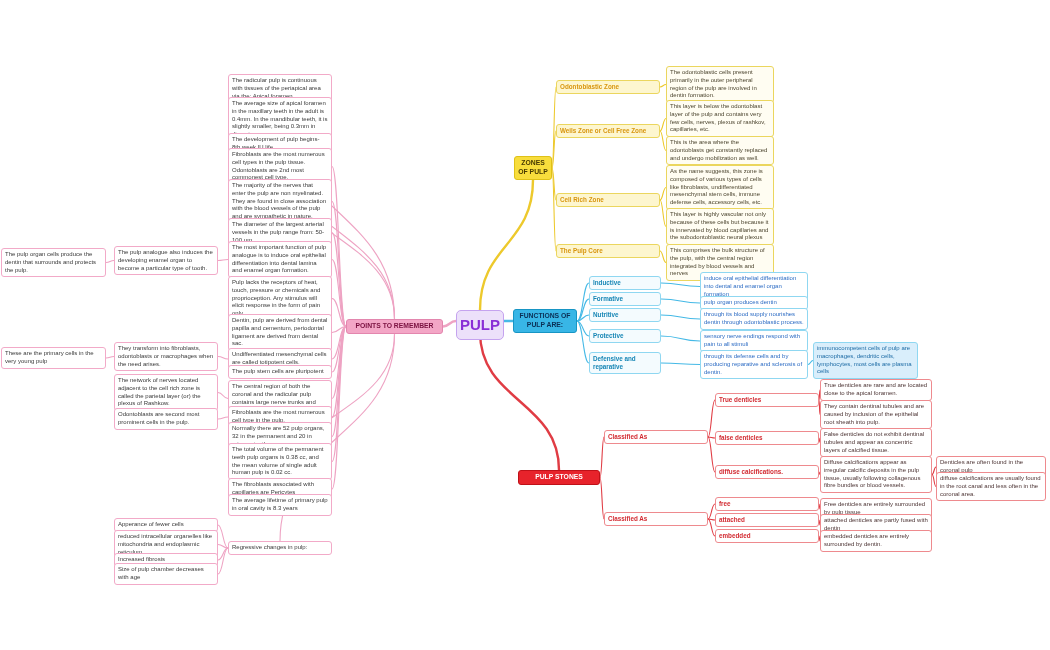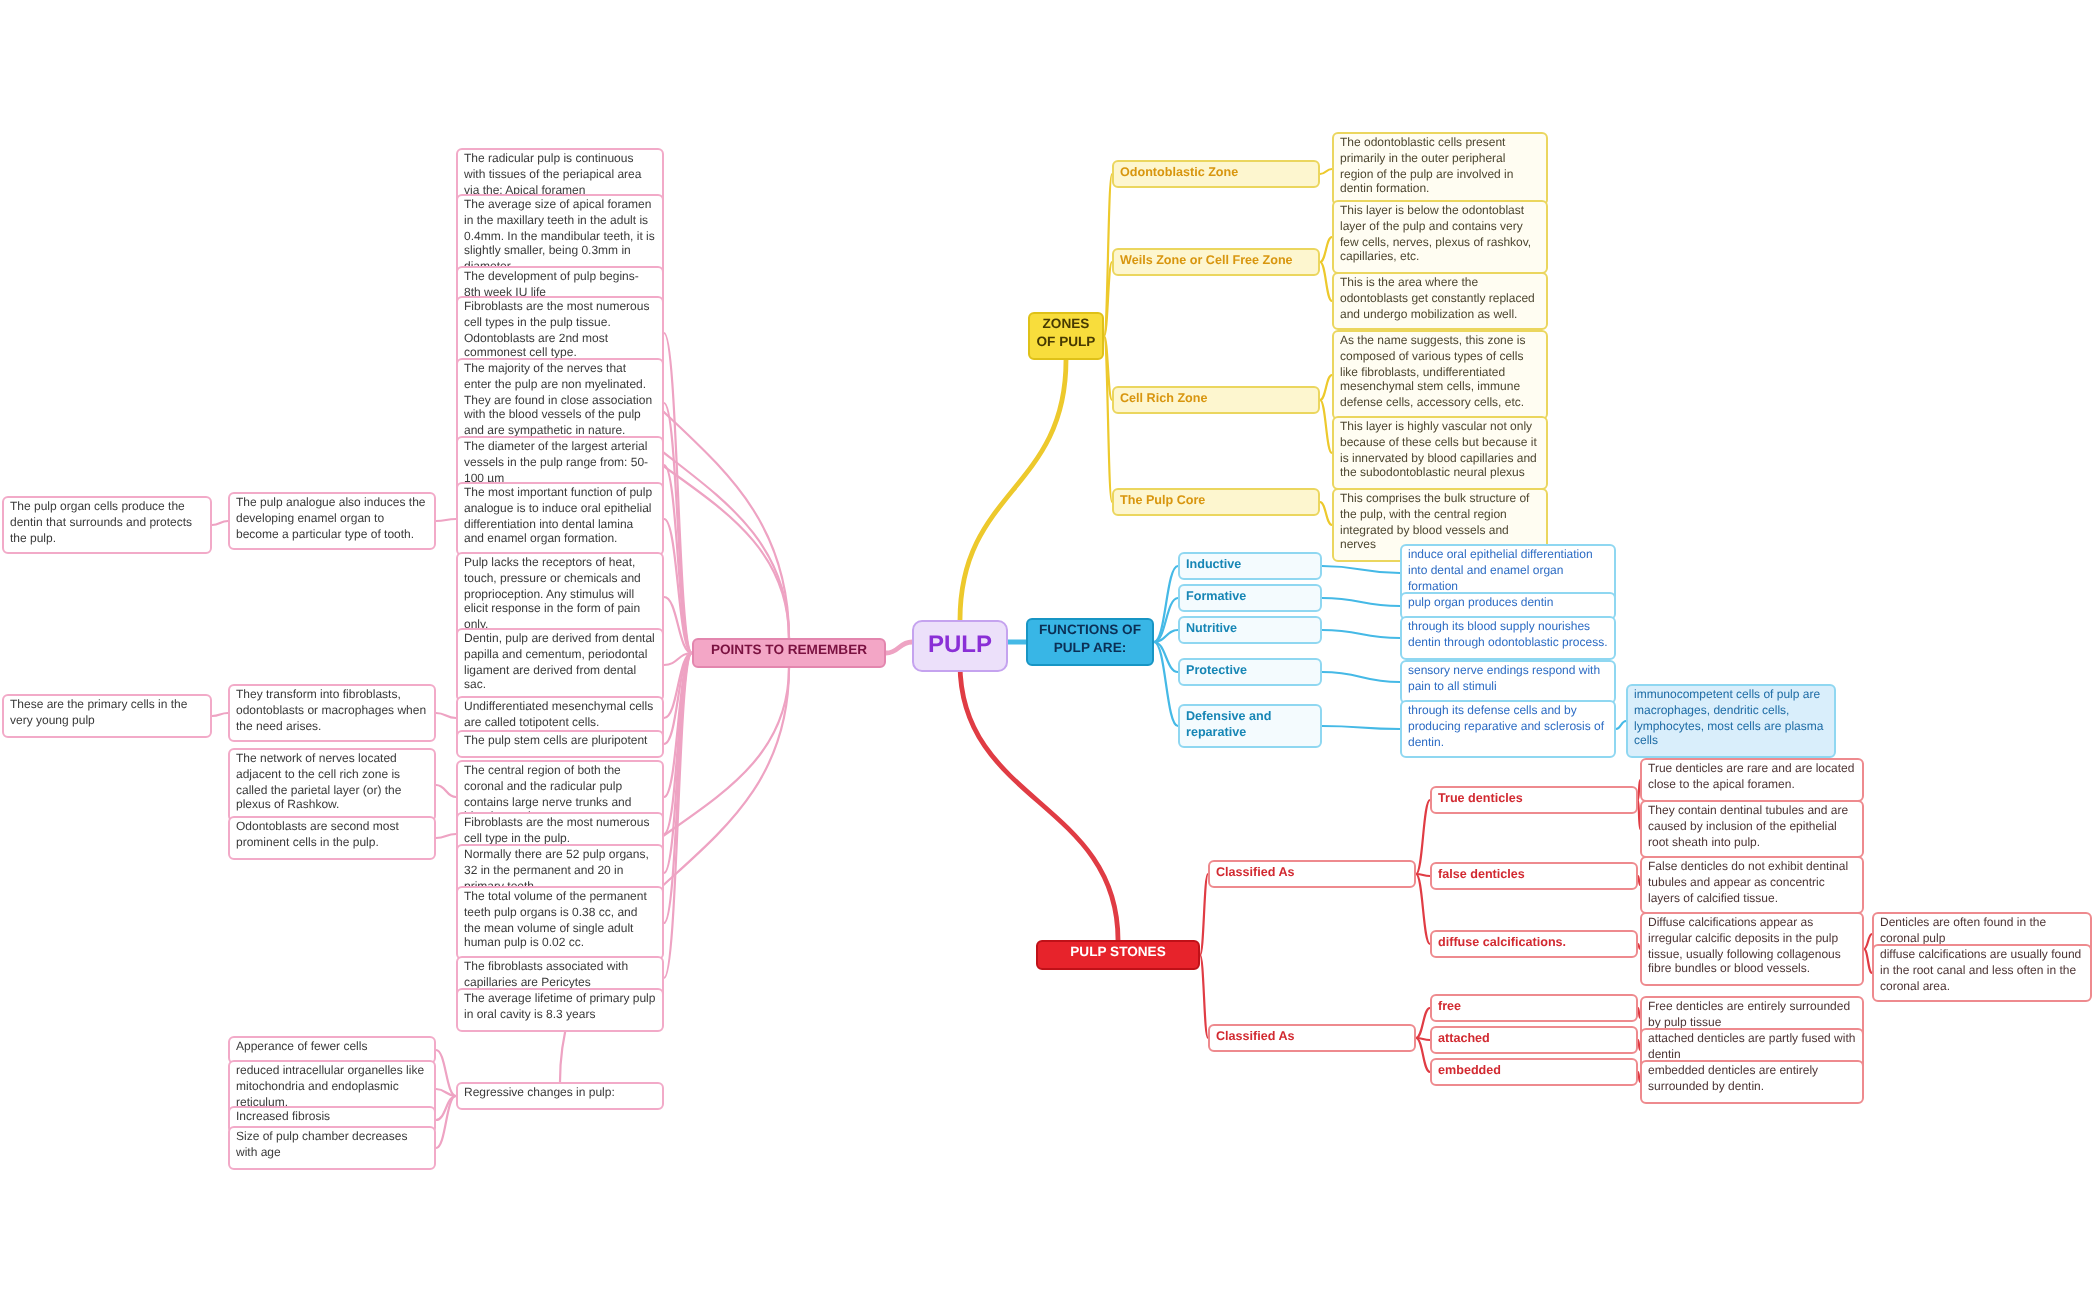--- a/index.html
+++ b/index.html
@@ -2,21 +2,21 @@
 <html><head>
 <meta charset="utf-8">
 <style>
   html,body{margin:0;padding:0;background:#fff;}
   #canvas{position:relative;width:1050px;height:650px;background:#ffffff;overflow:hidden;
           font-family:"Liberation Sans","DejaVu Sans",sans-serif;}
   #wires{position:absolute;left:0;top:0;z-index:1;pointer-events:none;}
   .node{position:absolute;box-sizing:border-box;border-radius:3px;padding:2px 3px;
         font-size:6.3px;line-height:1.3;background:#fff;z-index:2;word-wrap:break-word;}
   .central{background:#ece0fa;border:1px solid #c5a3ef;color:#8a2fd6;font-weight:700;
-           font-size:12px;text-align:center;padding:4px 2px;border-radius:5px;}
+           font-size:15px;text-align:center;padding:4px 2px;border-radius:5px;}
   .zhead{background:#f8dd3c;border:1px solid #dfc118;color:#473a02;font-weight:700;text-align:center;font-size:6.8px;}
   .zlabel{background:#fdf6cf;border:1px solid #ebd65e;color:#d8960f;font-weight:700;}
   .zdetail{background:#fffdf2;border:1px solid #ebd65e;color:#4d4630;font-size:6px;}
   .fhead{background:#38b6e6;border:1px solid #1795c4;color:#0b2f55;font-weight:700;text-align:center;font-size:6.8px;}
   .flabel{background:#f4fbfe;border:1px solid #8fd7f1;color:#1786b5;font-weight:700;}
   .fdetail{background:#ffffff;border:1px solid #8fd7f1;color:#2d6cc4;font-size:6px;}
   .fnote{background:#d9eefb;border:1px solid #8fd7f1;color:#1d6ba5;font-size:6px;}
   .phead{background:#f3a6c6;border:1px solid #e386ae;color:#7a1140;font-weight:700;text-align:center;font-size:6.8px;}
   .pbox{background:#ffffff;border:1px solid #f2aac8;color:#3a3a3a;font-size:6px;}
   .shead{background:#e7232b;border:1px solid #bf1118;color:#ffffff;font-weight:700;text-align:center;font-size:6.8px;}

